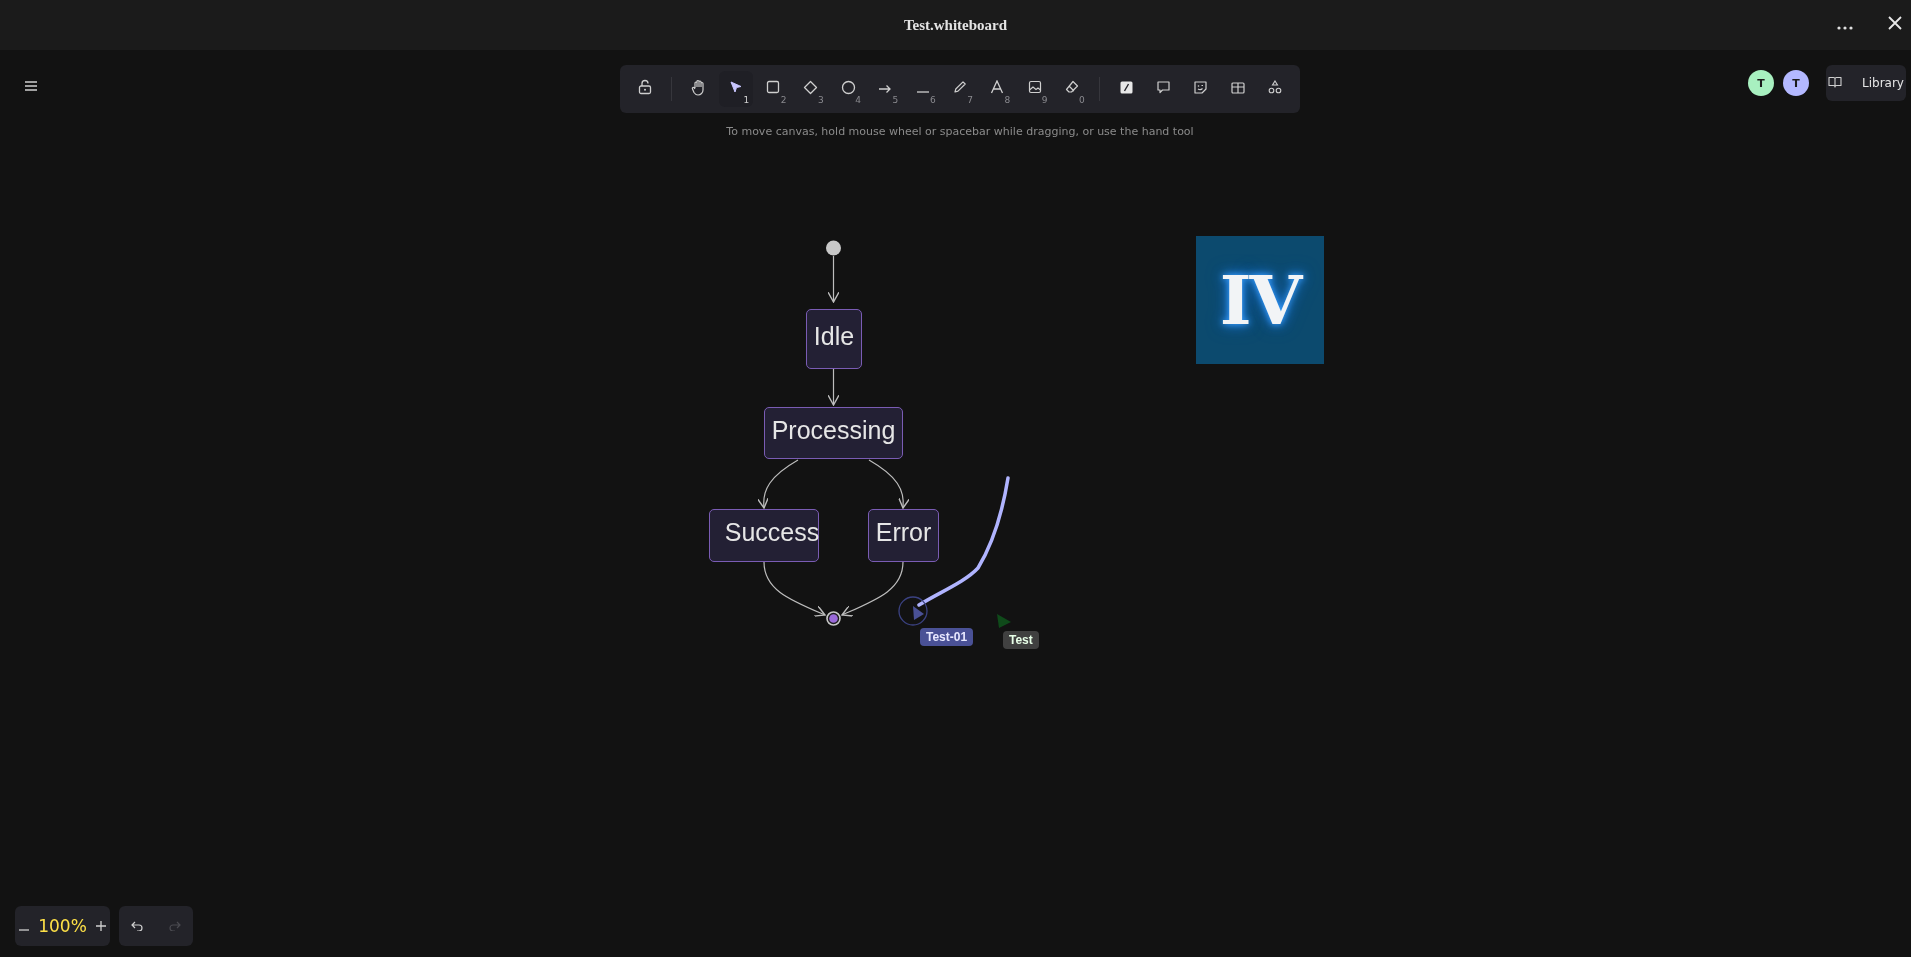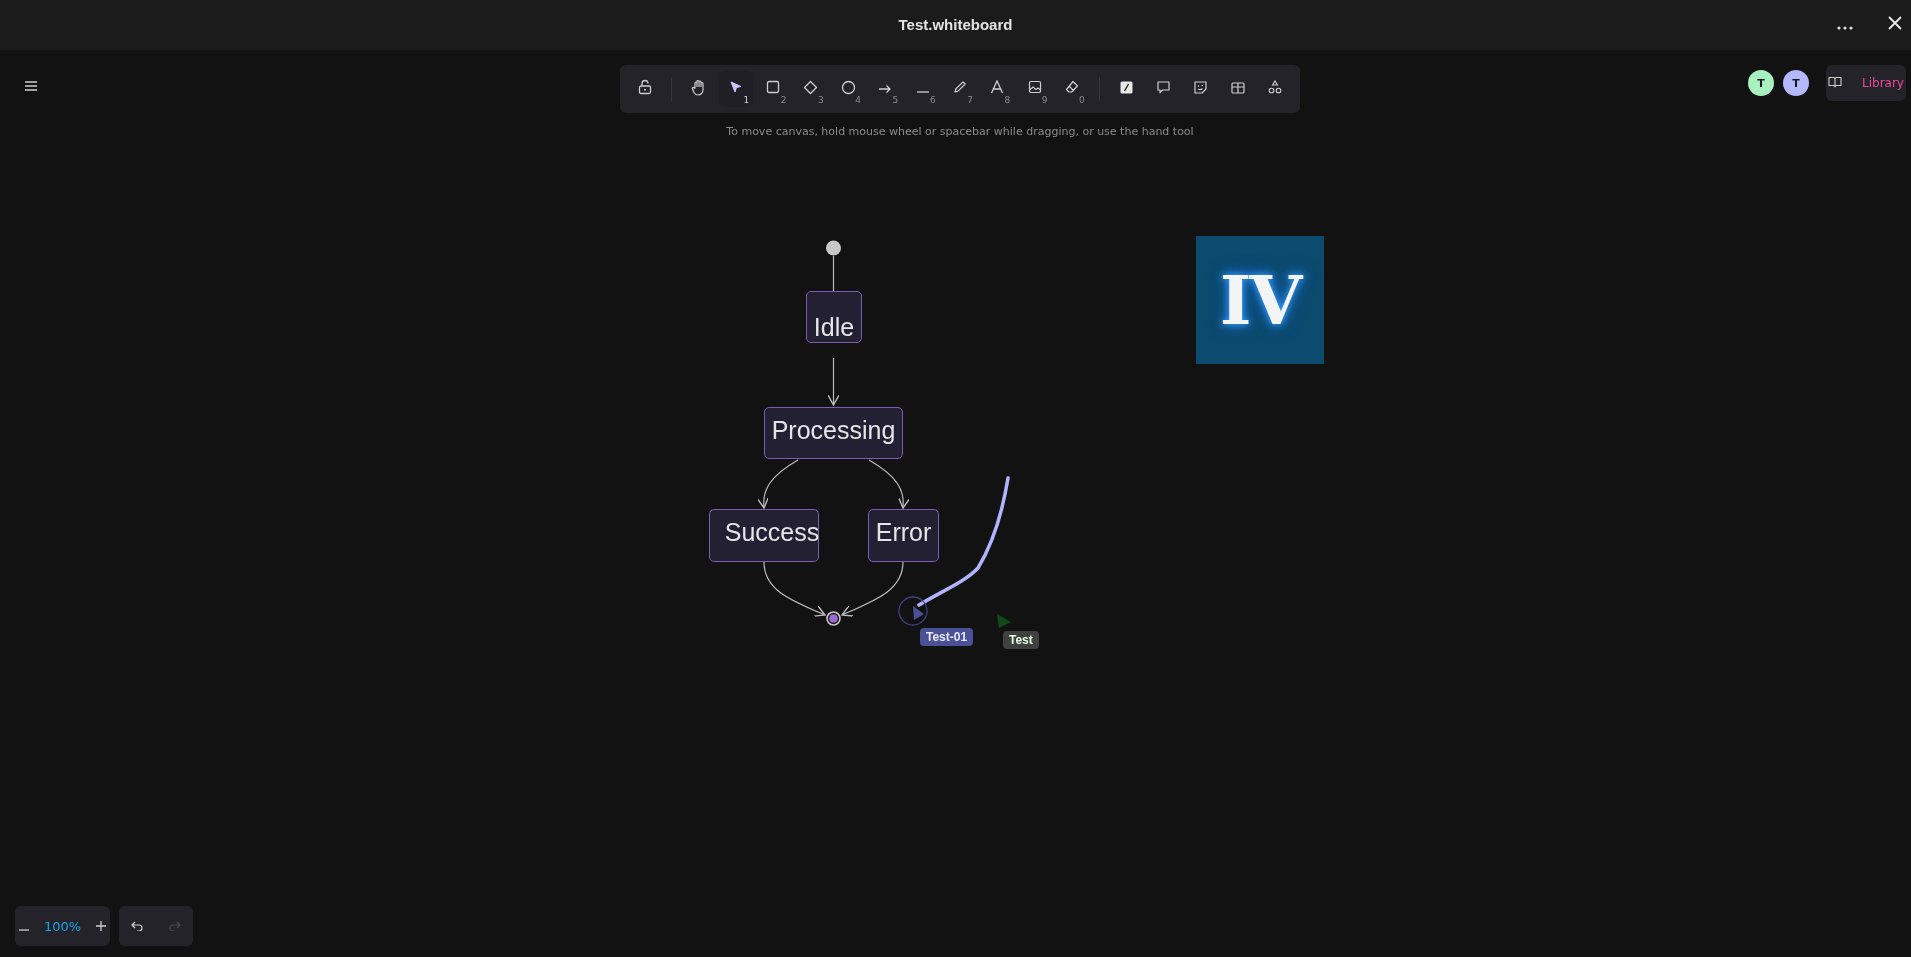--- a/index.html
+++ b/index.html
@@ -1,33 +1,33 @@
 <!DOCTYPE html>
 <html><head>
 <meta charset="utf-8">
 <style>
   * { box-sizing: border-box; margin: 0; padding: 0; }
   html, body { width: 1911px; height: 957px; overflow: hidden; background: #121212; font-family: "Liberation Sans", "DejaVu Sans", sans-serif; color: #e0e0e0; }
   .header { position: absolute; left: 0; top: 0; width: 1911px; height: 50px; background: #1b1b1b; }
-  .title { position: absolute; left: 0; right: 0; top: 0; height: 50px; line-height: 50px; text-align: center; font-family: Liberation Sans, sans-serif; font-weight: bold; font-size: 15px; color: #e4e4e4; }
+  .title { position: absolute; left: 0; right: 0; top: 0; height: 50px; line-height: 50px; text-align: center; font-family: Liberation Serif, serif; font-weight: bold; font-size: 15px; color: #e4e4e4; }
   .hdr-btn { position: absolute; top: 10px; width: 30px; height: 30px; display: flex; align-items: center; justify-content: center; cursor: pointer; }
   .canvas { position: absolute; left: 0; top: 50px; width: 1911px; height: 907px; background: #121212; }
   .menu-btn { position: absolute; left: 18px; top: 73px; width: 26px; height: 26px; display: flex; align-items: center; justify-content: center; cursor: pointer; }
   .toolbar { position: absolute; left: 620px; top: 65px; width: 680px; height: 48px; background: #232329; border-radius: 6px; display: flex; align-items: center; padding: 0 6px; }
   .tool { position: relative; width: 36px; height: 36px; margin: 0 1.7px; display: flex; align-items: center; justify-content: center; border-radius: 6px; cursor: pointer; }
   .tool.active { background: #1f1f25; }
   .tool .key { position: absolute; right: 4px; bottom: 2px; font-size: 9px; color: #8a8a8f; font-family: "DejaVu Sans", sans-serif; }
   .tool.active .key { color: #d0d0d0; }
   .sep { width: 1px; height: 24px; background: #36363c; margin: 0 8px; }
   .hint { position: absolute; left: 0; width: 1920px; top: 125px; text-align: center; font-family: "DejaVu Sans", sans-serif; font-size: 11px; color: #8b8b8b; }
   .avatar { position: absolute; top: 70px; width: 26px; height: 26px; border-radius: 50%; display: flex; align-items: center; justify-content: center; font-size: 11px; color: #1b1b1b; font-family: "DejaVu Sans", sans-serif; font-weight: bold; cursor: pointer; }
-  .library { position: absolute; left: 1826px; top: 65px; width: 80px; height: 36px; background: #232329; border-radius: 6px; display: flex; align-items: center; justify-content: center; gap: 20px; font-size: 12px; color: #ec4899; font-family: "DejaVu Sans", sans-serif; cursor: pointer; }
+  .library { position: absolute; left: 1826px; top: 65px; width: 80px; height: 36px; background: #232329; border-radius: 6px; display: flex; align-items: center; justify-content: center; gap: 20px; font-size: 12px; color: #e5e5e5; font-family: "DejaVu Sans", sans-serif; cursor: pointer; }
   .zoom-group { position: absolute; left: 15px; top: 906px; width: 95px; height: 40px; background: #232329; border-radius: 6px; display: flex; align-items: center; }
   .zoom-group .zbtn { width: 18px; height: 40px; display: flex; align-items: center; justify-content: center; cursor: pointer; }
-  .zoom-group .zval { flex: 1; text-align: center; font-size: 13px; color: #0ea5e9; font-family: "DejaVu Sans", sans-serif; cursor: pointer; }
+  .zoom-group .zval { flex: 1; text-align: center; font-size: 17px; color: #fde047; font-family: "DejaVu Sans", sans-serif; cursor: pointer; }
   .undo-group { position: absolute; left: 119px; top: 906px; width: 74px; height: 40px; background: #232329; border-radius: 6px; display: flex; align-items: center; }
   .undo-group .ubtn { width: 37px; height: 40px; display: flex; align-items: center; justify-content: center; cursor: pointer; }
   .node { position: absolute; background: #232034; border: 1.5px solid #7a5cb4; border-radius: 5px; display: flex; align-items: center; justify-content: center; font-size: 25px; color: #e6e6e6; font-family: "Liberation Sans", sans-serif; }
   .iv-box { position: absolute; left: 1196px; top: 236px; width: 128px; height: 128px; background: #0c4a6e; display: flex; align-items: center; justify-content: center; }
   .iv-text { font-family: "DejaVu Serif", serif; font-weight: bold; font-size: 68px; color: #f2f4f6; letter-spacing: -2px; text-shadow: 0 0 6px #3aa0ff, 0 0 12px #1f7fe0, 0 0 18px #125aa8; }
   .cursor-label { position: absolute; padding: 2px 6px; border-radius: 4px; font-size: 12px; font-weight: bold; font-family: "Liberation Sans", sans-serif; }
   svg.overlay { position: absolute; left: 0; top: 0; pointer-events: none; }
 </style>
 </head>
 <body>
@@ -248,21 +248,21 @@
   <circle cx="833.5" cy="618.5" r="4.3" fill="#9a6ad8"></circle>
 
   <path d="M1008 478 C1002 515 992 545 978 568 C965 582 940 592 919 605" stroke="#b0b4ff" stroke-width="3.5" fill="none" stroke-linecap="round"></path>
 
   <circle cx="913" cy="611" r="14" fill="none" stroke="#3b4282" stroke-width="1.3"></circle>
   <path d="M913 606 L924 614 L914 620 Z" fill="#4a5196"></path>
 
   <path d="M997 614 L1011 622 L999 628 Z" fill="#0f4a1a"></path>
 </svg>
 
-<div class="node" style="left:806px; top:291px; width:56px; height:52px;align-items:flex-end;">
+<div class="node" style="left:806px; top:309px; width:56px; height:60px;">
   <span style="margin-top:-6px;">Idle</span>
 </div>
 <div class="node" style="left:764px; top:407px; width:139px; height:52px;">
   <span style="margin-top:-6px;">Processing</span>
 </div>
 <div class="node" style="left:709px; top:509px; width:110px; height:53px;">
   <span style="margin-top:-6px;margin-left:16px;">Success</span>
 </div>
 <div class="node" style="left:868px; top:509px; width:71px; height:53px;">
   <span style="margin-top:-6px;">Error</span>

